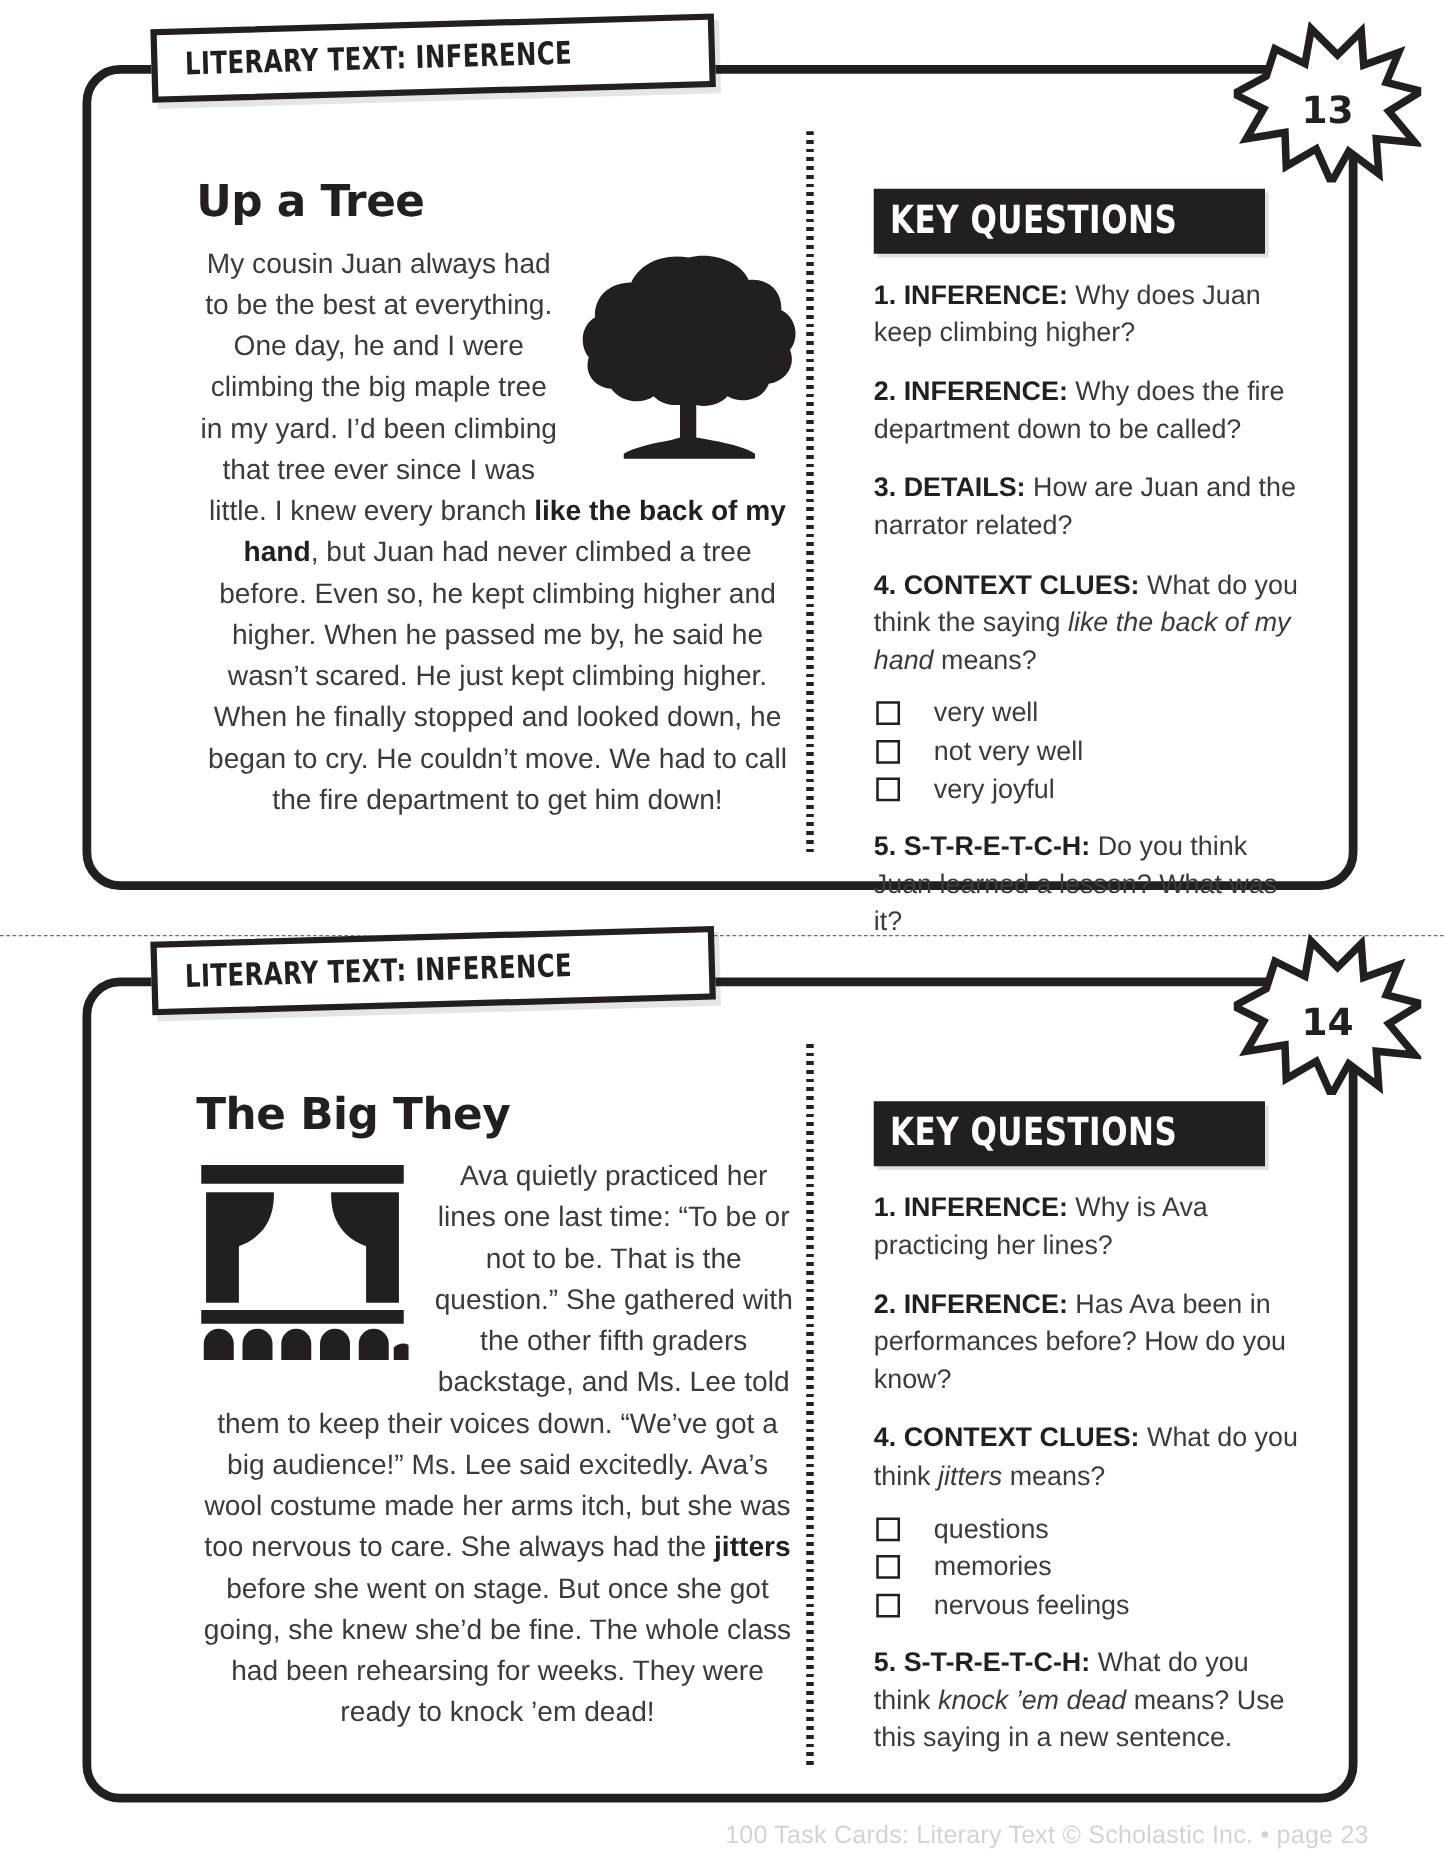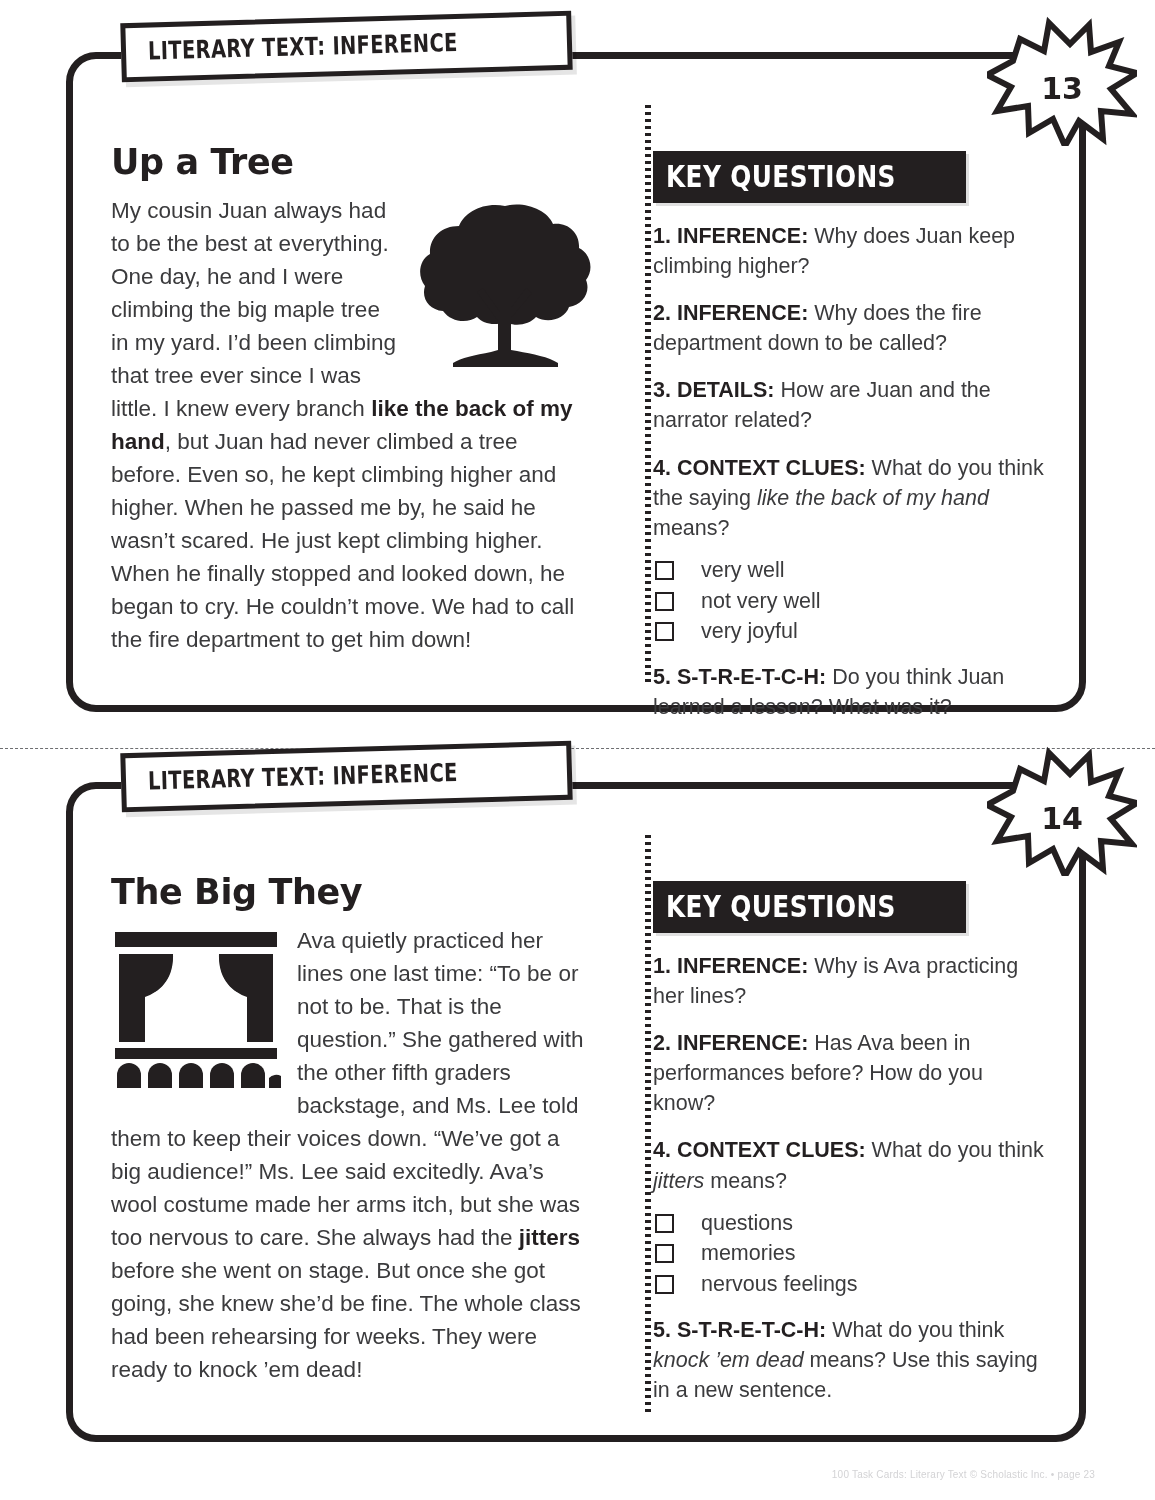--- a/index.html
+++ b/index.html
@@ -84,21 +84,21 @@
   }
 
   
   .card-body {
     position: absolute;
     left: 0; top: 0;
     width: 100%; height: 100%;
     display: flex;
     padding: 56px 34px 26px 38px;
   }
-  .col-left  { width: 508px; padding-right: 26px; padding-top: 28px; }
+  .col-left  { width: 508px; padding-right: 26px; padding-top: 28px; margin-left: 46px; }
   .col-right { flex: 1; padding-left: 34px; padding-top: 36px; }
 
   
   .divider {
     position: absolute;
     top: 46px;
     bottom: 22px;
     left: 572px;
     width: 6px;
     background-image: repeating-linear-gradient(
@@ -115,21 +115,21 @@
     font-size: 35px;
     line-height: 1.1;
     letter-spacing: -0.4px;
     margin-bottom: 12px;
     color: #231f20;
   }
   .passage-text {
     font-size: 22.5px;
     line-height: 1.47;
     color: #3b3b3d;
-    text-align: left;
+    text-align: center;
   }
   .passage-text b { font-weight: bold; color: #231f20; }
 
   
   .art-tree {
     float: right;
     shape-outside: margin-box;
     width: 176px;
     height: 172px;
     margin: 6px 0 2px 14px;
@@ -192,21 +192,21 @@
     margin-right: 11px;
     flex: 0 0 auto;
     background: #ffffff;
   }
 
   
   .footer {
     position: absolute;
     right: 60px;
     bottom: 20px;
-    font-size: 10px;
+    font-size: 20px;
     color: #d3d3d5;
     letter-spacing: 0.2px;
     white-space: nowrap;
   }
 </style>
 </head>
 <body>
 
 <div class="page">
 

